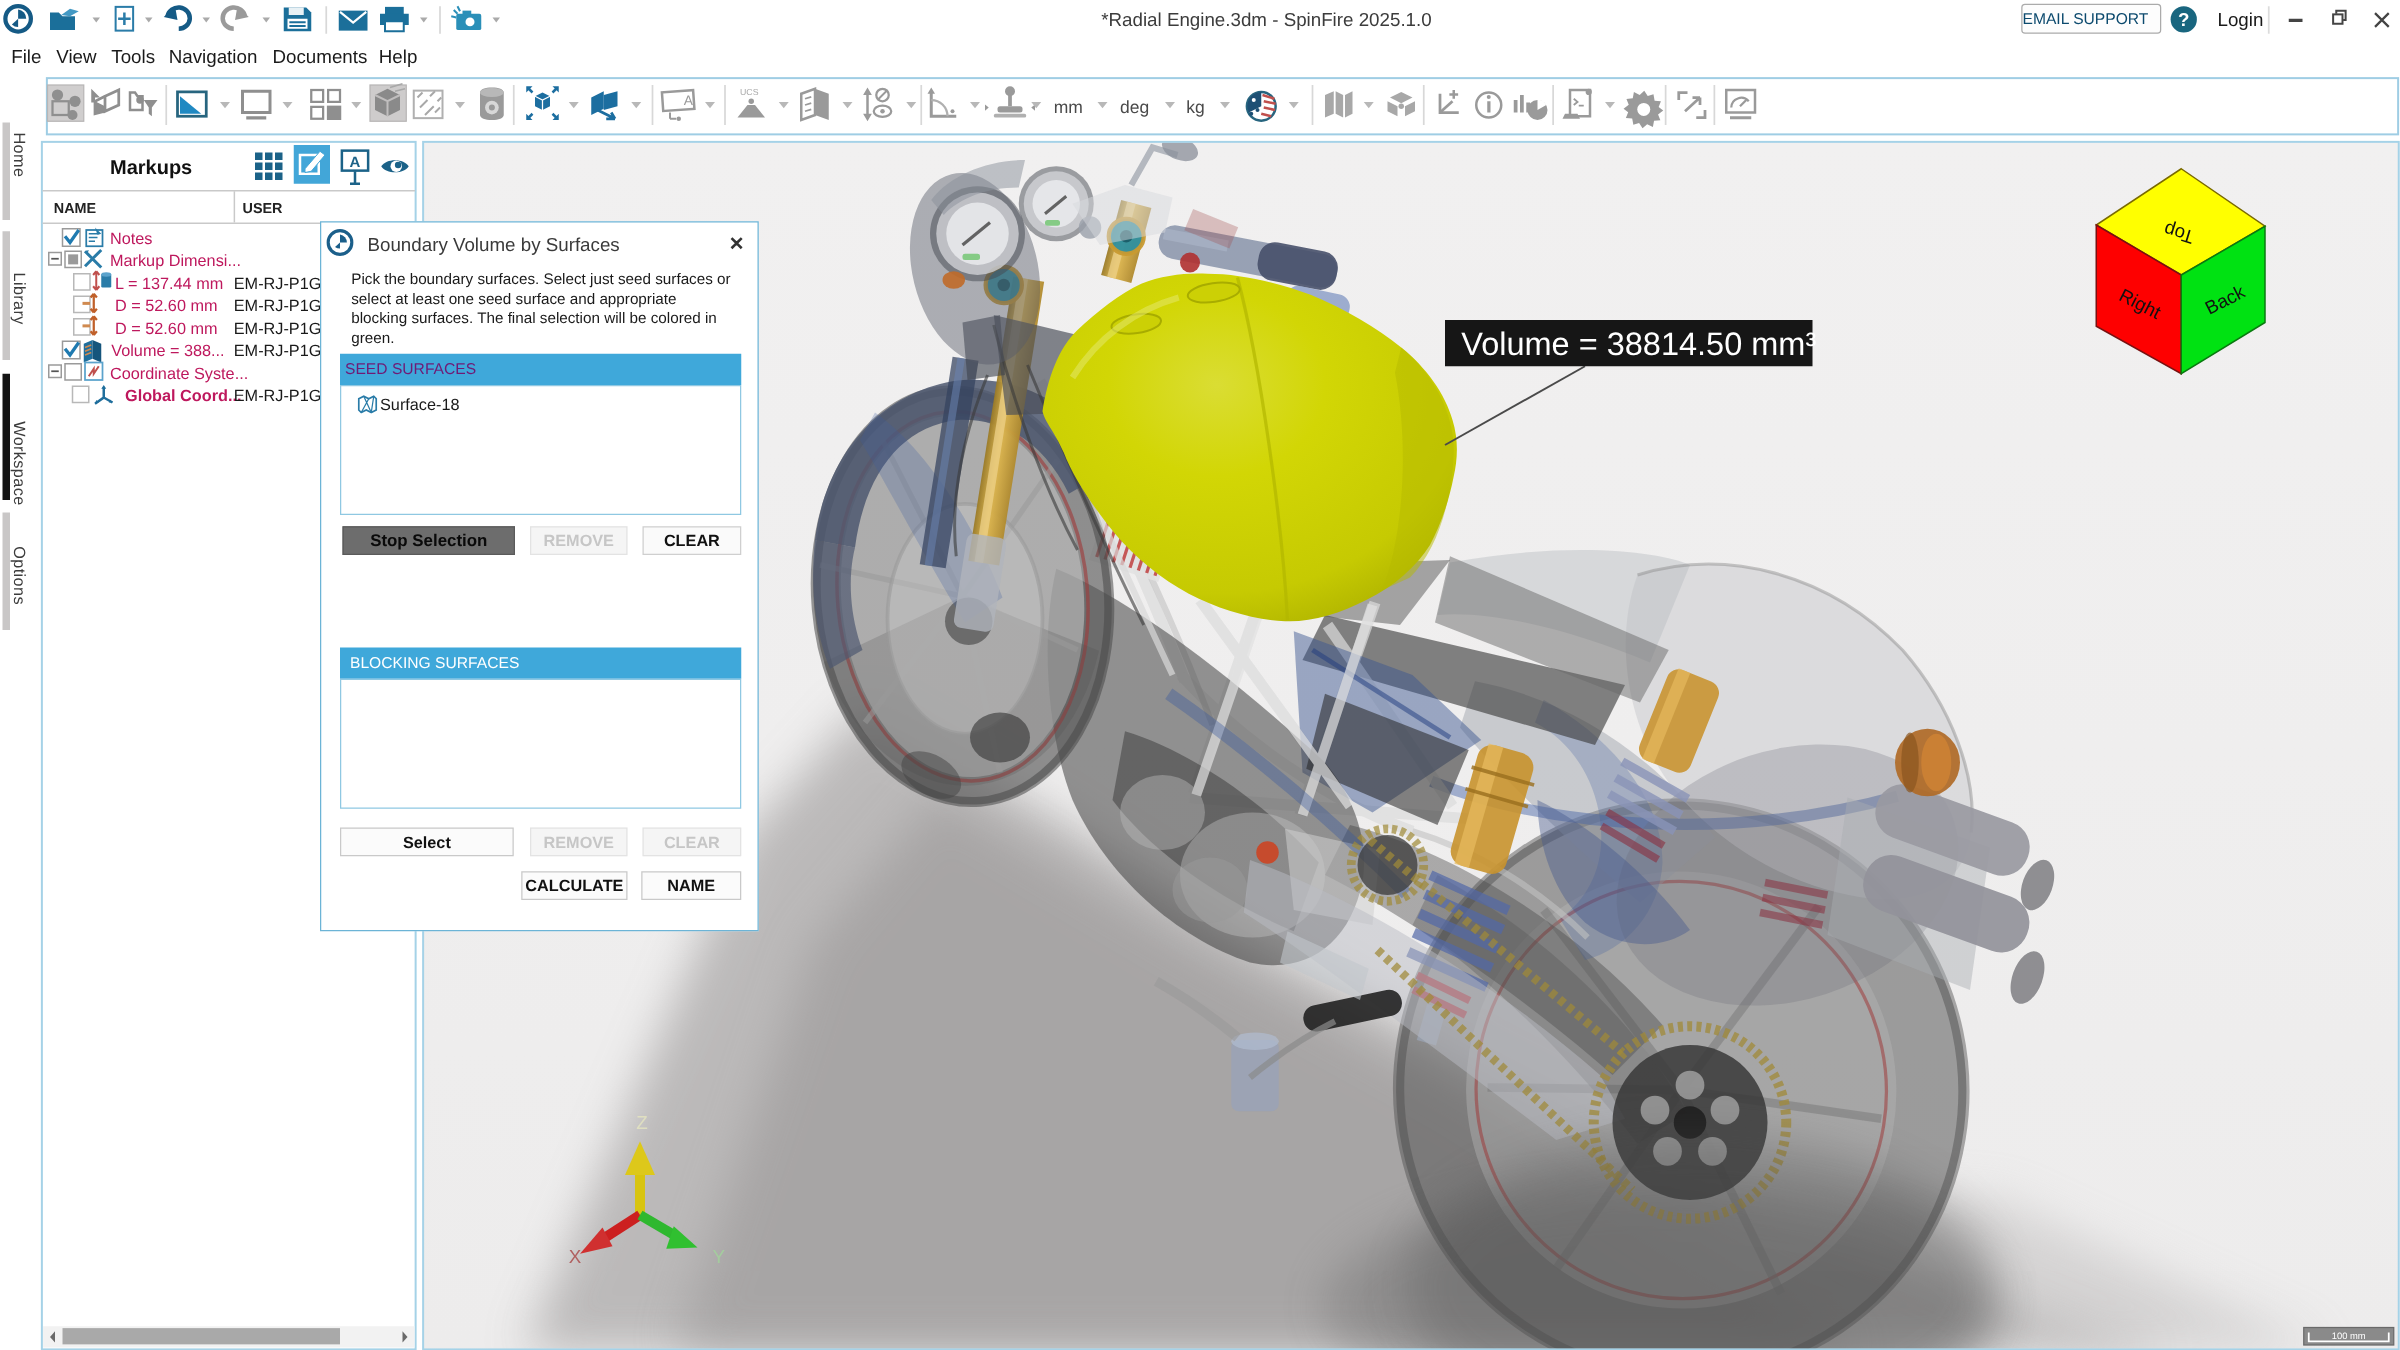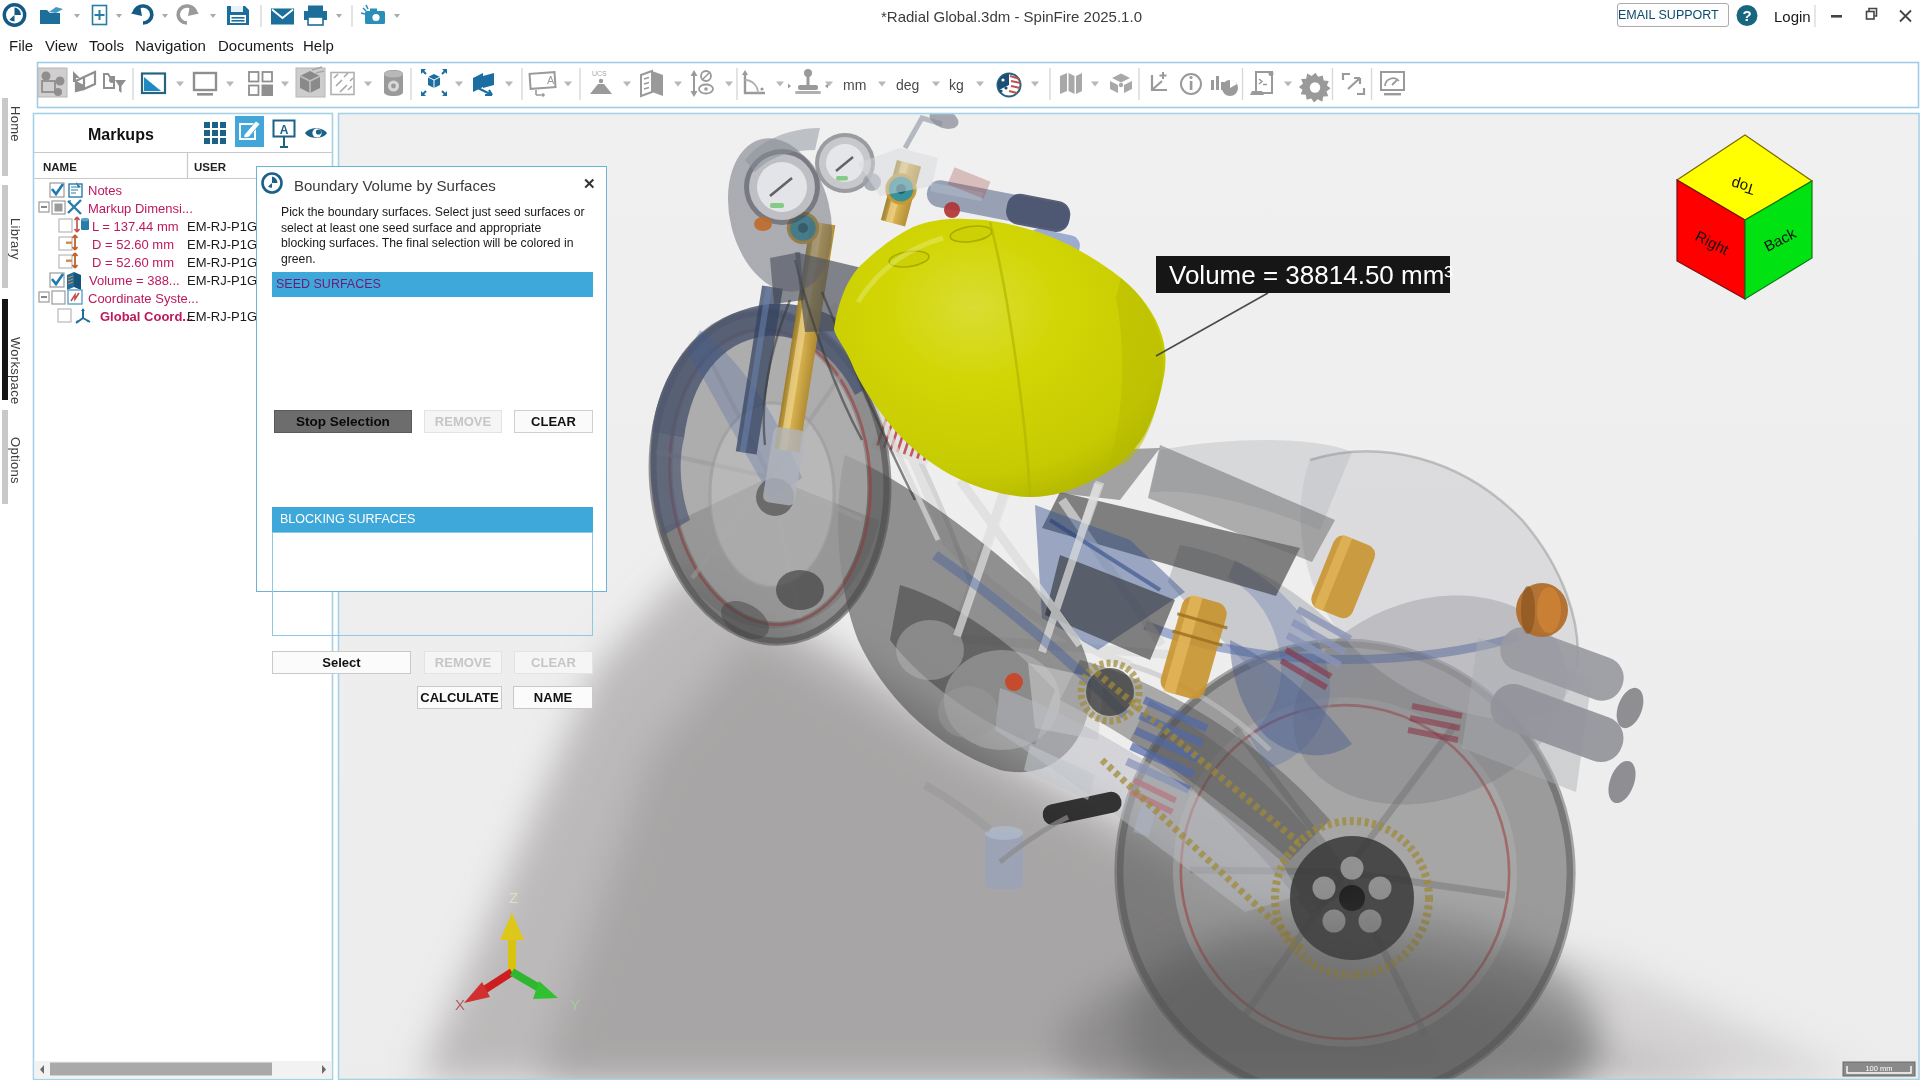--- a/index.html
+++ b/index.html
@@ -614,21 +614,21 @@
  <path d="M 83,308 L 81,311 L 85,311 Z M 76,323 L 79,322 L 77,320 Z M 90,322 L 87,322 L 88,319.5 Z" fill="#1f6e9c"></path>
 </g>
 <g id="scrollbar">
  <rect x="34.5" y="1061" width="297" height="17" fill="#f2f2f2"></rect>
  <path d="M 44,1065 L 40,1069.5 L 44,1074 Z" fill="#6a6a6a"></path>
  <path d="M 322,1065 L 326,1069.5 L 322,1074 Z" fill="#6a6a6a"></path>
  <rect x="50" y="1062.5" width="222" height="13" fill="#a9a9a9"></rect>
 </g>
 </svg>
 
-<div class="abs" style="left:881px;top:8px;width:280px;font-size:15px;color:#3c3c3c;white-space:nowrap">*Radial Global.3dm - SpinFire 2025.1.0</div>
+<div class="abs" style="left:881px;top:8px;width:280px;font-size:15px;color:#3c3c3c;white-space:nowrap">*Radial Engine.3dm - SpinFire 2025.1.0</div>
 <div class="abs" style="left:1617px;top:3px;width:112px;height:24px;border:1px solid #ababab;border-radius:3px;background:#fdfdfd;box-sizing:border-box;text-align:left;line-height:22px;font-size:12.5px;color:#0c4a6e">EMAIL SUPPORT</div>
 <div class="abs" style="left:1774px;top:8px;font-size:15px;color:#1a1a1a">Login</div>
 
 <div class="abs mi" style="left:9px;top:37px">File</div>
 <div class="abs mi" style="left:45px;top:37px">View</div>
 <div class="abs mi" style="left:89px;top:37px">Tools</div>
 <div class="abs mi" style="left:135px;top:37px">Navigation</div>
 <div class="abs mi" style="left:218px;top:37px">Documents</div>
 <div class="abs mi" style="left:303px;top:37px">Help</div>
 
@@ -652,30 +652,37 @@
 <div class="treetxt" style="left:92px;top:255px">D = 52.60 mm</div>
 <div class="treetxt" style="left:89px;top:273px">Volume = 388...</div>
 <div class="treetxt" style="left:88px;top:291px">Coordinate Syste...</div>
 <div class="treetxt" style="left:100px;top:309px;font-weight:bold">Global Coord...</div>
 <div class="usertxt" style="left:187px;top:219px">EM-RJ-P1G3-</div>
 <div class="usertxt" style="left:187px;top:237px">EM-RJ-P1G3-</div>
 <div class="usertxt" style="left:187px;top:255px">EM-RJ-P1G3-</div>
 <div class="usertxt" style="left:187px;top:273px">EM-RJ-P1G3-</div>
 <div class="usertxt" style="left:187px;top:309px">EM-RJ-P1G3-</div>
 
-<div class="abs" style="left:256px;top:166px;width:351px;height:426px;background:#ffffff;border:1.5px solid #6cb4d6;box-sizing:border-box">
+<div class="abs" style="left:256px;top:177px;width:351px;height:568px;background:#ffffff;border:1.5px solid #6cb4d6;box-sizing:border-box">
  <svg class="abs" style="left:4px;top:5px" width="22" height="22" viewBox="0 0 22 22">
    <circle cx="11" cy="11" r="9.5" fill="#ffffff" stroke="#1b5f8a" stroke-width="2.6"></circle>
    <path d="M 11,4.5 A 6.5,6.5 0 0 1 16.5,11 L 11,11 Z" fill="#1b5f8a"></path>
    <path d="M 7,14.5 A 6.5,6.5 0 0 0 11,15.8 L 11,11 Z" fill="#1b5f8a"></path>
  </svg>
  <div class="abs" style="left:37px;top:10px;font-size:15px;color:#3a3a3a">Boundary Volume by Surfaces</div>
  <div class="abs" style="left:326px;top:8px;font-size:15px;color:#333;font-weight:bold">✕</div>
  <div class="abs" style="left:24px;top:38px;width:320px;font-size:12.2px;line-height:15.6px;color:#1a1a1a;white-space:nowrap">Pick the boundary surfaces. Select just seed surfaces or<br>select at least one seed surface and appropriate<br>blocking surfaces. The final selection will be colored in<br>green.</div>
  <div class="abs" style="left:15px;top:105px;width:321px;height:25px;background:#3fa8da;color:#701a75;font-size:12.5px;line-height:25px;padding-left:4px;box-sizing:border-box">SEED SURFACES</div>
+ <div class="abs" style="left:15px;top:130px;width:321px;height:104px;border:1px solid #8fc8e2;box-sizing:border-box">
+   <svg class="abs" style="left:13px;top:7px" width="16" height="15" viewBox="0 0 16 15">
+     <path d="M1,3 L5,1 L9,3 L13,1 L15,3 L15,12 L11,14 L7,12 L3,14 L1,12 Z" fill="none" stroke="#2a7ca8" stroke-width="1.4"></path>
+     <path d="M5,1 L11,14 M9,3 L3,14 M13,1 L11,14" stroke="#2a7ca8" stroke-width="1" fill="none"></path>
+   </svg>
+   <div class="abs" style="left:31px;top:7px;font-size:13px;color:#1a1a1a">Surface-18</div>
+ </div>
  <div class="btn" style="left:17px;top:243px;width:138px;background:#6d6d6d;border-color:#5a5a5a;color:#0a0a0a;font-size:13.5px">Stop Selection</div>
  <div class="btn" style="left:167px;top:243px;width:78px;background:#f5f5f5;border-color:#e3e3e3;color:#c6c6c6">REMOVE</div>
  <div class="btn" style="left:257px;top:243px;width:79px;background:#fafafa;border-color:#cfcfcf">CLEAR</div>
  <div class="abs" style="left:15px;top:340px;width:321px;height:25px;background:#3fa8da;color:#fff;font-size:12.5px;line-height:25px;padding-left:8px;box-sizing:border-box">BLOCKING SURFACES</div>
  <div class="abs" style="left:15px;top:365px;width:321px;height:104px;border:1px solid #8fc8e2;box-sizing:border-box"></div>
  <div class="btn" style="left:15px;top:484px;width:139px">Select</div>
  <div class="btn" style="left:167px;top:484px;width:78px;background:#f5f5f5;border-color:#e3e3e3;color:#c6c6c6">REMOVE</div>
  <div class="btn" style="left:257px;top:484px;width:79px;background:#f5f5f5;border-color:#e3e3e3;color:#c6c6c6">CLEAR</div>
  <div class="btn" style="left:160px;top:519px;width:85px;font-size:13px">CALCULATE</div>
  <div class="btn" style="left:256px;top:519px;width:80px;font-size:13px">NAME</div>

